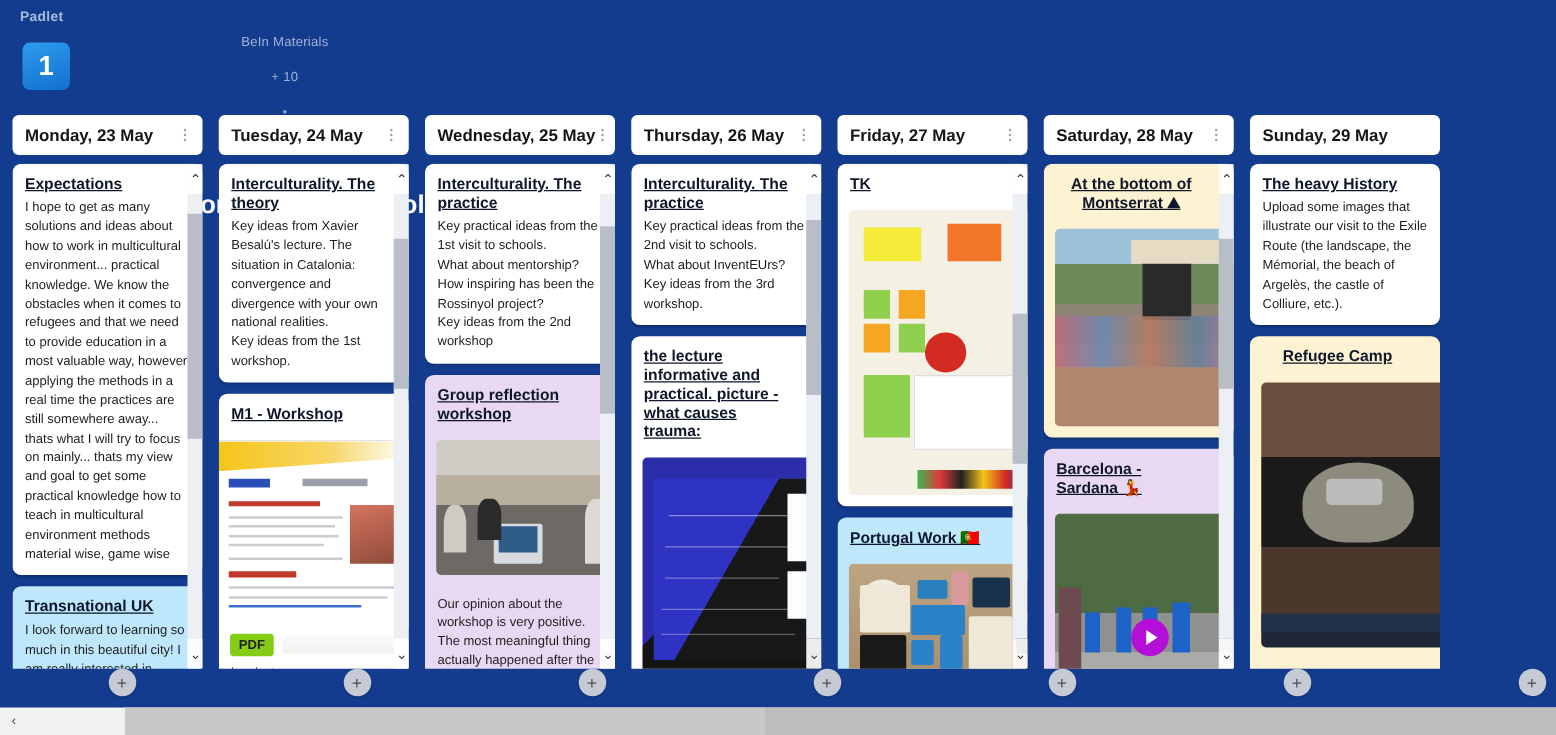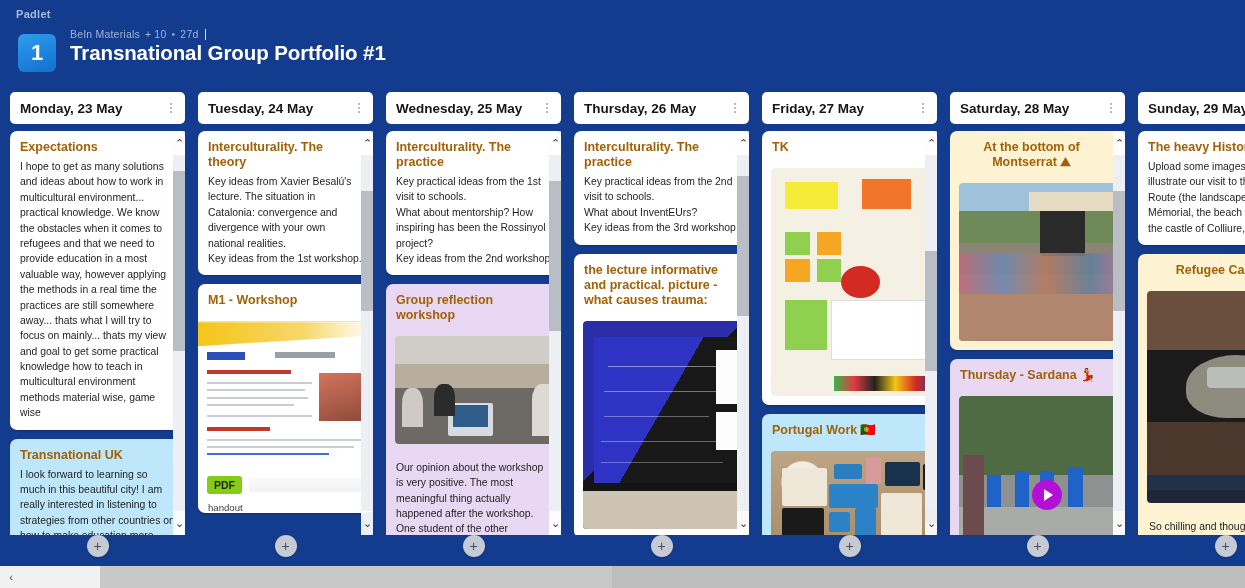--- a/index.html
+++ b/index.html
@@ -30,38 +30,38 @@
     width: 38px; height: 38px; margin-top: 6px;
     border-radius: 6px;
     background: linear-gradient(160deg,#2f9ced 0%,#1170cf 100%);
     color: #fff; font-size: 22px; font-weight: 700;
     display: flex; align-items: center; justify-content: center;
     flex: 0 0 auto;
   }
   .header-text { display: flex; flex-direction: column; }
   .crumbs {
     color: #9fb3d8; font-size: 10.5px; letter-spacing: .2px;
-    display: flex; align-items: center; gap: 5px; margin-bottom: 1px;
+    display: flex; align-items: center; gap: 16px; margin-bottom: 1px; flex-direction: column;
   }
   .crumbs .sep { color: #8aa0c9; }
   .caret { display:inline-block; width:1px; height:11px; background:#cfe0ff; margin-left:2px; }
   .board-title {
     color: #ffffff; font-size: 20.5px; font-weight: 700; letter-spacing: -.1px;
     line-height: 1.15;
   }
   .board-sub {
     color: #bfd0ec; font-size: 11.5px; margin-top: 3px;
   }
 
   
   .columns {
     position: absolute; left: 10px; top: 92px;
     display: flex; gap: 13px;
   }
-  .column { width: 175px; flex: 0 0 auto; }
+  .column { width: 152px; flex: 0 0 auto; }
 
   .col-head {
     height: 32px; background: #fff; border-radius: 5px;
     display: flex; align-items: center; justify-content: space-between;
     padding: 0 8px 0 10px;
   }
   .col-title { font-size: 13.5px; font-weight: 700; color: #161616; white-space: nowrap; }
   .kebab {
     width: 12px; height: 14px;
     display: flex; flex-direction: column; align-items: center; justify-content: center; gap: 2px;
@@ -97,22 +97,22 @@
     background: #fff; border-radius: 7px; margin-bottom: 9px;
     overflow: hidden; position: relative;
     box-shadow: 0 1px 2px rgba(0,0,0,.25);
   }
   .card.blue   { background: #bfe7fb; }
   .card.purple { background: #e9d8f3; }
   .card.cream  { background: #fdf3d2; text-align: center; }
   .card-inner { padding: 9px 10px 9px 10px; }
   .card-kebab { position: absolute; right: 4px; top: 6px; }
   .card-title {
-    font-size: 12.5px; font-weight: 700; color: #a16207; line-height: 1.2;
-    padding-right: 12px; margin-bottom: 4px;
+    font-size: 12.5px; font-weight: 700; color: #0f172a; line-height: 1.2;
+    padding-right: 12px; margin-bottom: 4px; text-decoration: underline;
   }
   .card-body {
     font-size: 10.4px; color: #1d1d1d; line-height: 1.48;
     white-space: pre-line;
   }
   .card-caption { font-size: 10.4px; color: #1d1d1d; line-height: 1.45; padding: 7px 10px 8px; }
   .card-attach-label { font-size: 11.6px; color: #111; padding: 2px 10px 8px; font-weight: 400; }
   .card-sublabel { font-size: 9.6px; color: #3a3a3a; padding: 6px 10px 0; }
 
   .media { width: 100%; display: block; position: relative; overflow: hidden; }
@@ -517,21 +517,21 @@
               </div>
               <div class="media media-pad ph-group" style="position: relative;">
                 <div style="position:absolute;left:46%;top:16%;width:26%;height:30%;background:#2a2a2a;border-radius:3px;"></div>
                 <div style="position:absolute;left:40%;top:6%;right:4%;height:12%;background:#e6dcc4;"></div>
                 <div style="position:absolute;left:0;top:44%;width:100%;height:26%;background:linear-gradient(90deg,#c06a7a,#6a8ab5,#b77a5e,#5e7f9c,#c4769a);opacity:.85;"></div>
                 <div style="position:absolute;left:0;bottom:0;width:100%;height:30%;background:#b0876e;"></div>
               </div>
             </div>
             <div class="card purple">
               <div class="card-inner">
-                <div class="card-title">Thursday - Sardana 💃</div>
+                <div class="card-title">Barcelona - Sardana 💃</div>
               </div>
               <div class="kebab card-kebab">
                 <i></i>
                 <i></i>
                 <i></i>
               </div>
               <div class="media media-pad ph-street" style="position: relative;">
                 <div style="position:absolute;left:16%;top:40%;width:8%;height:16%;background:#1f63c9;"></div>
                 <div style="position:absolute;left:32%;top:38%;width:8%;height:18%;background:#1f63c9;"></div>
                 <div style="position:absolute;left:46%;top:38%;width:8%;height:18%;background:#1f63c9;"></div>

